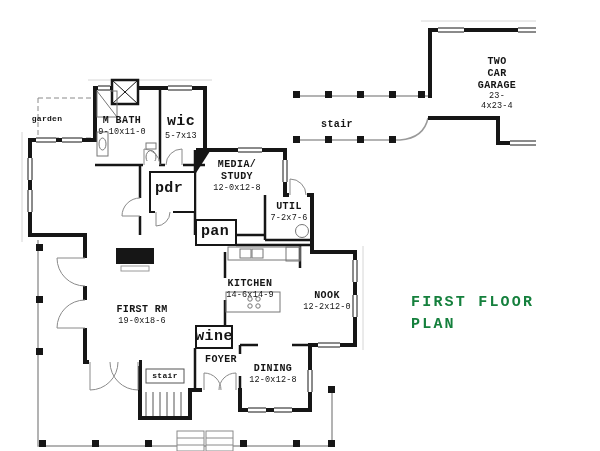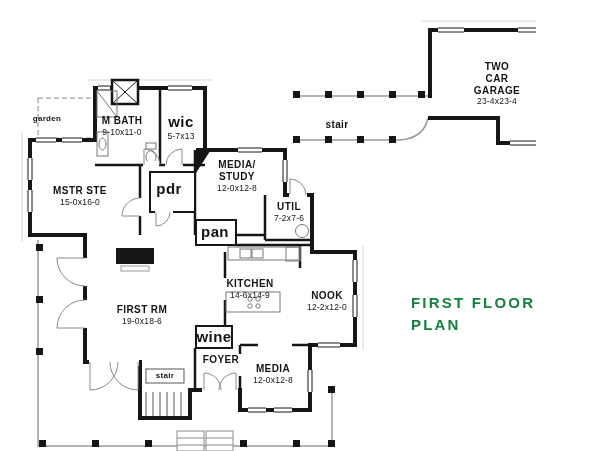--- a/index.html
+++ b/index.html
@@ -1,18 +1,18 @@
 <!DOCTYPE html>
 <html><head>
 <meta charset="utf-8">
 <style>
   html,body{margin:0;padding:0;background:#ffffff;}
   .plan{
     position:relative;width:536px;height:451px;background:#fff;
-    font-family:Liberation Sans, sans-serif;overflow:hidden;
+    font-family:Liberation Mono, monospace;overflow:hidden;
   }
   .plan svg{position:absolute;left:0;top:0;}
   .lbl{
     position:absolute;transform:translate(-50%,-50%);
     text-align:center;color:#141414;line-height:1.18;z-index:5;
   }
   .lbl .nm{display:block;font-size:10px;font-weight:700;letter-spacing:.4px;white-space:pre-line;}
   .lbl .dm{display:block;font-size:8.5px;font-weight:400;letter-spacing:.2px;}
   .lbl.s .nm{font-size:15px;}
   .lbl.xs .nm{font-size:8px;font-weight:700;letter-spacing:.3px;}
@@ -208,24 +208,20 @@
     </div>
   <div class="lbl s" style="left:181px;top:127px">
       <span class="nm">wic</span>
       <span class="dm">5-7x13</span>
     </div>
   <div class="lbl" style="left:237px;top:176px">
       <span class="nm">MEDIA/
 STUDY</span>
       <span class="dm">12-0x12-8</span>
     </div>
-  <div class="lbl" style="left:80px;top:196px">
-      <span class="nm">MSTR STE</span>
-      <span class="dm">15-0x16-0</span>
-    </div>
   <div class="lbl s" style="left:169px;top:189px">
       <span class="nm">pdr</span>
     </div>
   <div class="lbl" style="left:289px;top:212px">
       <span class="nm">UTIL</span>
       <span class="dm">7-2x7-6</span>
     </div>
   <div class="lbl s" style="left:215px;top:232px">
       <span class="nm">pan</span>
     </div>
@@ -241,21 +237,21 @@
       <span class="nm">FIRST RM</span>
       <span class="dm">19-0x18-6</span>
     </div>
   <div class="lbl s" style="left:214px;top:337px">
       <span class="nm">wine</span>
     </div>
   <div class="lbl" style="left:221px;top:360px">
       <span class="nm">FOYER</span>
     </div>
   <div class="lbl" style="left:273px;top:374px">
-      <span class="nm">MEDIA</span>
+      <span class="nm">DINING</span>
       <span class="dm">12-0x12-8</span>
     </div>
   <div class="lbl xs" style="left:165px;top:376px">
       <span class="nm">stair</span>
     </div>
 
   <div class="title">FIRST FLOOR
 PLAN</div>
 </div>
 

